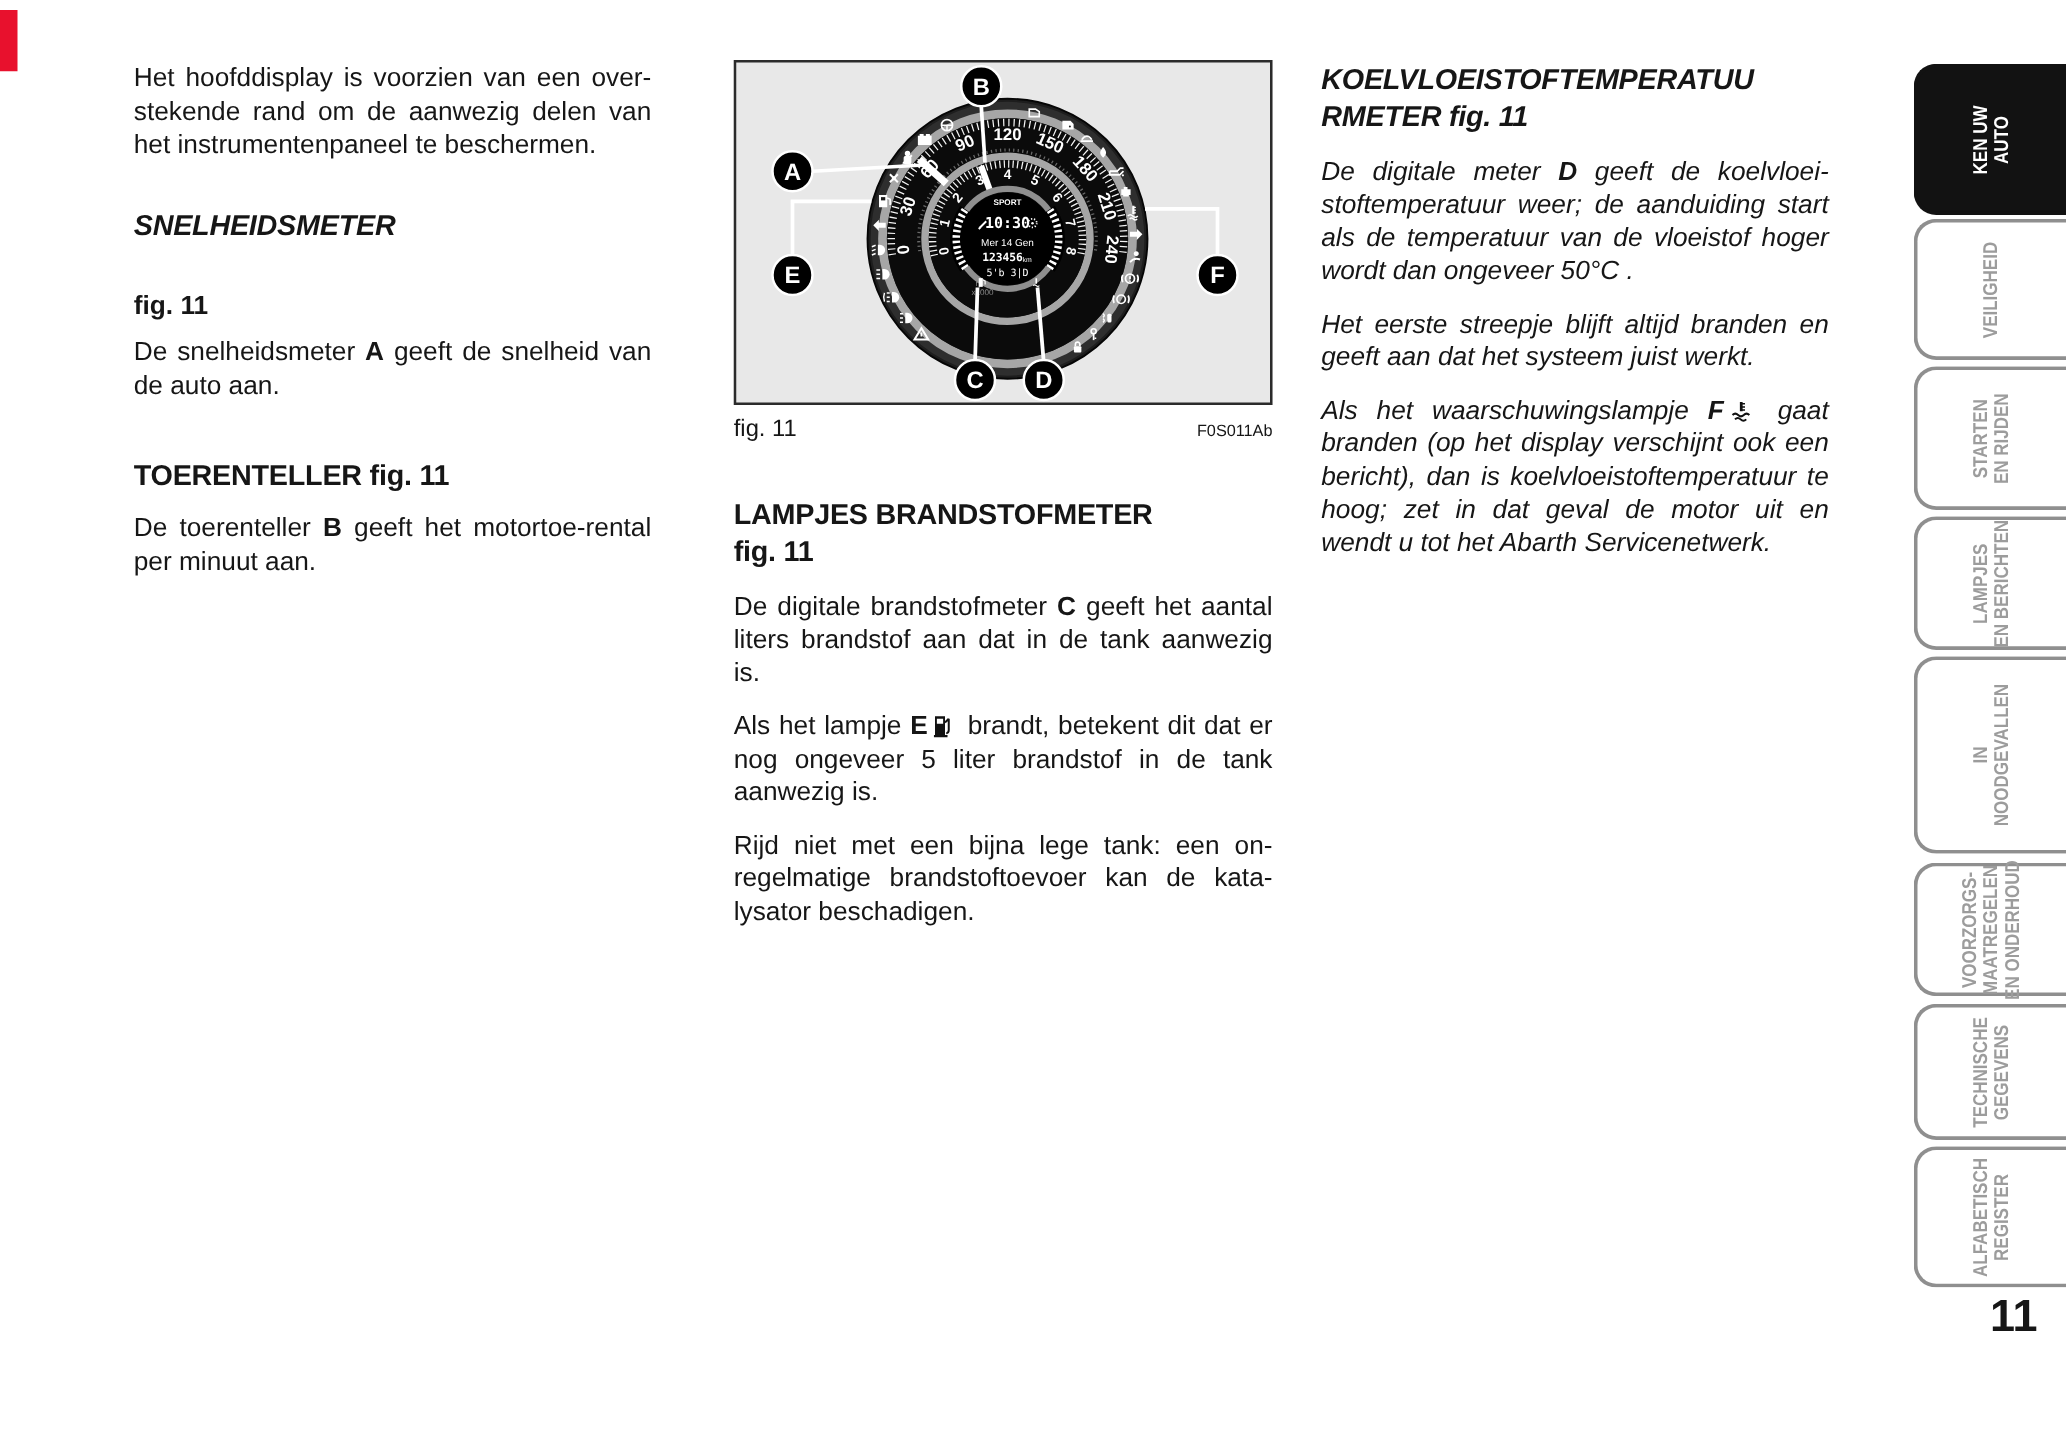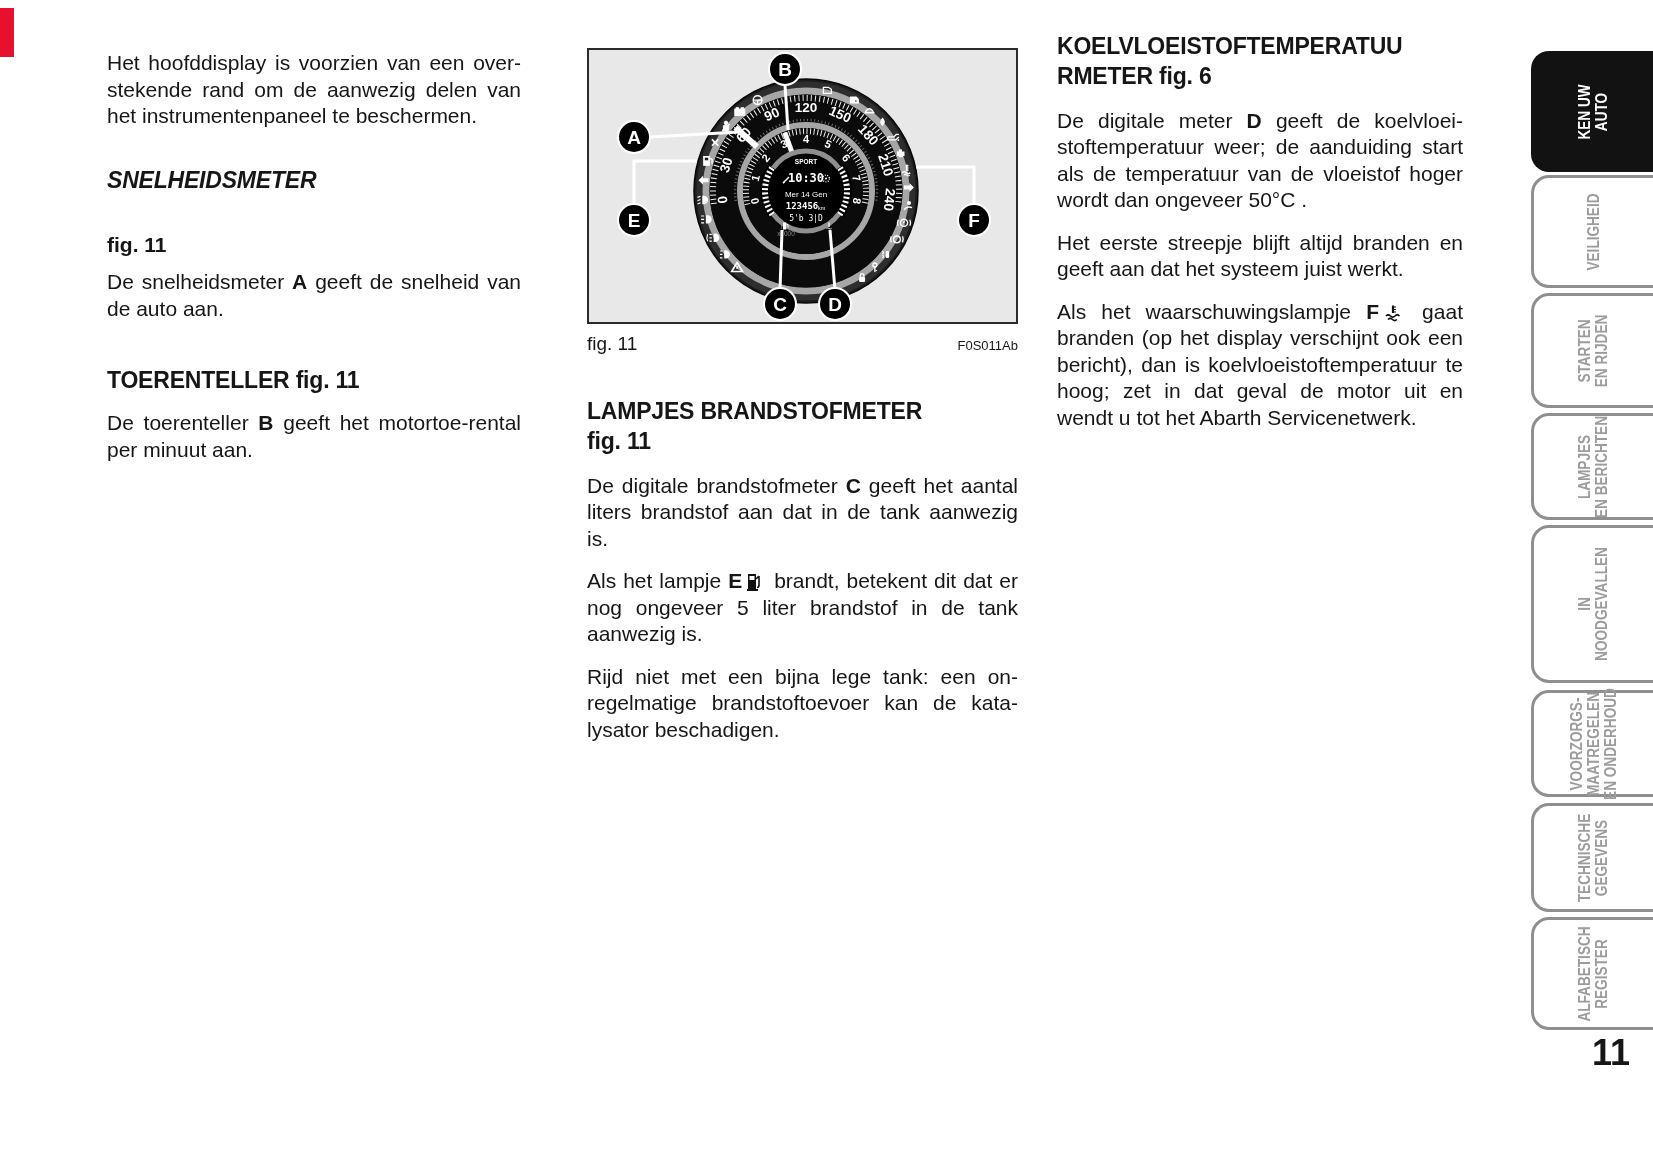--- a/index.html
+++ b/index.html
@@ -4,21 +4,21 @@
 <style>
   html,body{margin:0;padding:0;background:#fff;}
   #page{position:relative;width:1653px;height:1165px;background:#fff;overflow:hidden;
         font-family:"Liberation Sans",sans-serif;color:#161616;}
   
   #red-bar{position:absolute;left:0;top:8px;width:14px;height:49px;background:#e8112d;}
   
   .col{position:absolute;text-align:justify;}
   #col-left{left:107px;top:50px;width:414px;}
   #col-mid{left:587px;top:48px;width:431px;}
-  #col-right{left:1057px;top:32px;width:406px;}
+  #col-right{left:1057px;top:49px;width:406px;font-style:italic;}
   .body-p{font-size:21px;line-height:26.5px;margin:0 0 16px 0;}
   .h-sec{font-size:23px;font-weight:bold;letter-spacing:-0.2px;line-height:1.3;margin:0;}
   .h-fig{font-size:21px;font-weight:bold;margin:0;}
   #col-left .intro{margin-bottom:36px;}
   #col-left .h1{margin-bottom:38px;font-style:italic;}
   #col-left .h2{margin-bottom:12px;}
   #col-left .p1{margin-bottom:44px;}
   #col-left .h3{margin-bottom:14px;}
   
   #figure-box{width:427px;height:272px;background:#e8e8e8;border:2px solid #2b2b2b;}
@@ -304,21 +304,21 @@
     <p class="body-p"><span>Als het lampje </span><b>E</b><svg class="inline-icon" width="15" height="18" viewBox="0 0 15 18">
           <path d="M1 1 h8 v15 h-8 z" fill="#111"></path>
           <rect x="2.5" y="3" width="5" height="4" fill="#fff"></rect>
           <path d="M9 6 l3 -3 M12 3 v9 q0 2.5 -2 2.5" stroke="#111" stroke-width="1.6" fill="none"></path>
           <rect x="0" y="16" width="11" height="2" fill="#111"></rect>
         </svg><span> brandt, betekent dit dat er nog ongeveer 5 liter brandstof in de tank aanwezig is.</span></p>
     <p class="body-p">Rijd niet met een bijna lege tank: een on-regelmatige brandstoftoevoer kan de kata-lysator beschadigen.</p>
   </div>
 
   <div id="col-right" class="col">
-    <h2 class="h-sec"><span>KOELVLOEISTOFTEMPERATUU</span><br><span>RMETER fig. 6</span></h2>
+    <h2 class="h-sec"><span>KOELVLOEISTOFTEMPERATUU</span><br><span>RMETER fig. 11</span></h2>
     <p class="body-p"><span>De digitale meter </span><b>D</b><span> geeft de koelvloei-stoftemperatuur weer; de aanduiding start als de temperatuur van de vloeistof hoger wordt dan ongeveer 50°C .</span></p>
     <p class="body-p">Het eerste streepje blijft altijd branden en geeft aan dat het systeem juist werkt.</p>
     <p class="body-p"><span>Als het waarschuwingslampje </span><b>F</b><svg class="inline-icon" width="18" height="17" viewBox="0 0 18 17">
           <path d="M9 0.5 V8" stroke="#111" stroke-width="2.2"></path>
           <path d="M9 2 h3 M9 4.5 h3 M9 7 h3" stroke="#111" stroke-width="1.2"></path>
           <path d="M2 11 q2.2 -2.2 4.5 0 q2.2 2.2 4.5 0 q2.2 -2.2 4.5 0" stroke="#111" stroke-width="1.6" fill="none"></path>
           <path d="M4 14.5 q2.2 -2.2 4.5 0 q2.2 2.2 4.5 0" stroke="#111" stroke-width="1.6" fill="none"></path>
         </svg><span> gaat branden (op het display verschijnt ook een bericht), dan is koelvloeistoftemperatuur te hoog; zet in dat geval de motor uit en wendt u tot het Abarth Servicenetwerk.</span></p>
   </div>
 

